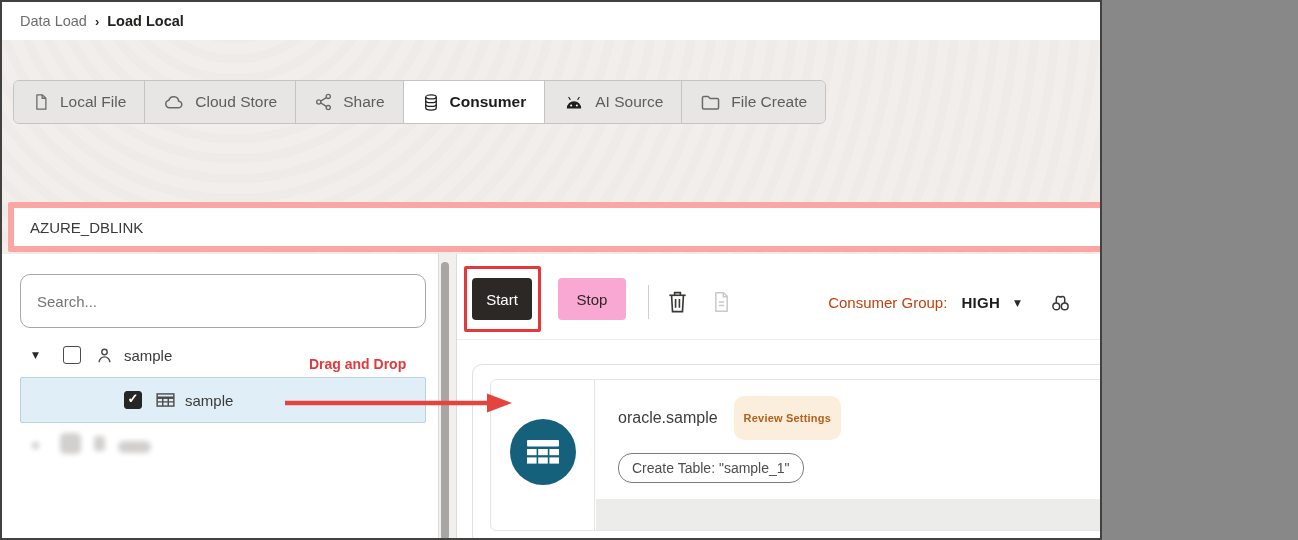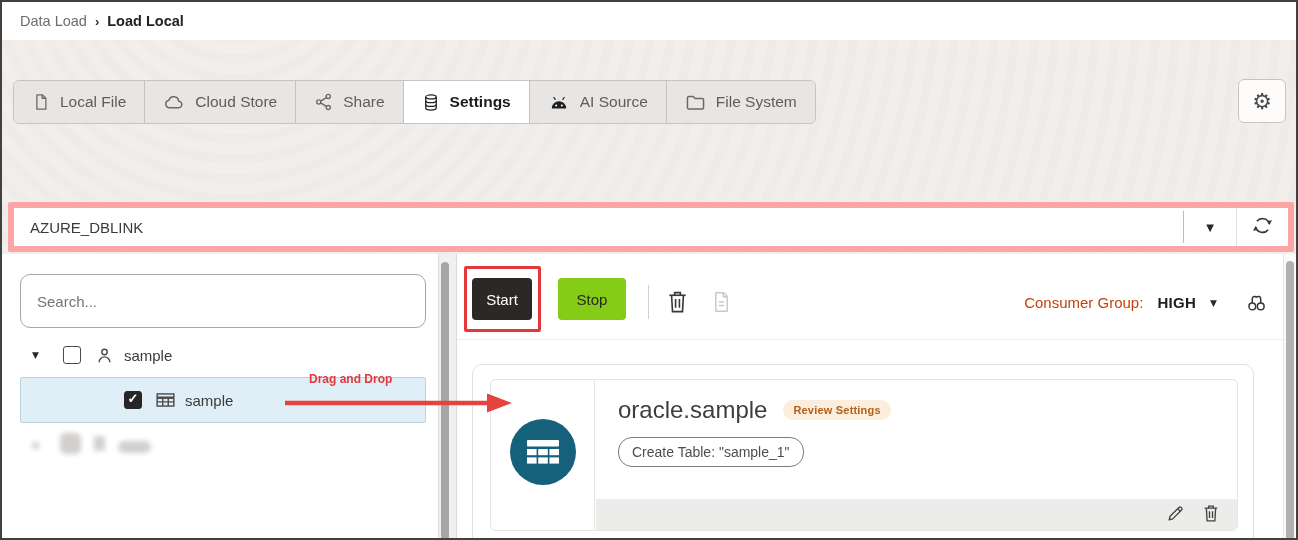--- a/index.html
+++ b/index.html
@@ -1,18 +1,18 @@
 <!DOCTYPE html>
 <html><head>
 <meta charset="utf-8">
 <style>
   * { margin:0; padding:0; box-sizing:border-box; }
   html,body { background:#888; }
   .root {
-    position:relative; width:1298px; height:540px;
+    position:relative; width:1102px; height:540px;
     border:2px solid #414141; background:#fff; overflow:hidden;
     font-family:"Liberation Sans", sans-serif; color:#2b2b2b;
   }
   .abs { position:absolute; }
 
   
   .breadcrumb-bar { left:0; top:0; width:1294px; height:38px; background:#fff;
     display:flex; align-items:center; padding-left:18px; gap:8px; font-size:14.5px; }
   .bc-parent { color:#6f6d6b; cursor:pointer; }
   .bc-sep { color:#2e2c2a; font-weight:700; font-size:13px; }
@@ -75,21 +75,21 @@
     border-left:1px solid #dddbd9; border-right:1px solid #dddbd9; }
   .splitter-thumb { left:439px; top:260px; width:8px; height:278px; background:#a8a6a4; border-radius:4px; }
   .vscroll-track { left:1281px; top:252px; width:13px; height:286px; background:#fafaf9; border-left:1px solid #e8e6e4; }
   .vscroll-thumb { left:1284px; top:259px; width:8px; height:279px; background:#b2b0ae; border-radius:4px; }
 
   
   .toolbar-sep { left:455px; top:337px; width:826px; height:1px; background:#ececea; }
   .btn-start { left:470px; top:276px; width:60px; height:42px; background:#2b2825; color:#fff;
     border:none; border-radius:4px; font-size:15px; font-family:"Liberation Sans", sans-serif; cursor:pointer; }
   .red-callout { left:462px; top:264px; width:77px; height:66px; border:3.5px solid #e5383b; border-radius:2px; pointer-events:none; }
-  .btn-stop { left:556px; top:276px; width:68px; height:42px; background:#84cc16; color:#2b2825;
+  .btn-stop { left:556px; top:276px; width:68px; height:42px; background:#f9a8d4; color:#2b2825;
     border:none; border-radius:4px; font-size:15px; font-family:"Liberation Sans", sans-serif; cursor:pointer; }
   .tb-divider { left:646px; top:283px; width:1px; height:34px; background:#d2d0ce; }
   .icon-btn { background:none; border:none; cursor:pointer; display:flex; align-items:center; justify-content:center; }
   .trash-btn { left:662px; top:287px; width:26px; height:28px; color:#3a3836; }
   .doc-btn { left:707px; top:288px; width:24px; height:26px; color:#cbc9c7; }
   .consumer { top:290px; right:28px; display:flex; align-items:center; gap:14px; }
   .cg-label { font-size:15px; color:#c2410c; }
   .cg-value { font-size:15px; font-weight:700; color:#1d1d1d; letter-spacing:0.3px; cursor:pointer; }
   .cg-caret { font-family:"DejaVu Sans", sans-serif; font-size:9px; color:#2b2926; cursor:pointer; }
   .binocs { color:#3a3836; margin-left:14px; cursor:pointer; display:flex; }
@@ -98,31 +98,31 @@
   .card { left:470px; top:362px; width:782px; height:196px; background:#fff;
     border:1px solid #e2e0de; border-radius:10px; }
   .card-item { position:absolute; left:17px; top:14px; width:748px; height:152px;
     border:1px solid #e7e5e3; border-radius:6px; background:#fff; overflow:hidden; }
   .item-iconcell { position:absolute; left:0; top:0; width:104px; height:100%;
     border-right:1px solid #e7e5e3; display:flex; align-items:center; justify-content:center; }
   .teal-circle { width:66px; height:66px; border-radius:50%; background:#15607a;
     display:flex; align-items:center; justify-content:center; margin-top:-6px; }
   .item-content { position:absolute; left:105px; top:0; right:0; bottom:0; padding:16px 0 0 22px; }
   .title-row { display:flex; align-items:center; gap:16px; }
-  .item-title { font-size:24px; color:#3f3d3b; }
+  .item-title { font-size:16px; color:#3f3d3b; }
   .badge { background:#fbeedc; color:#b3611b; font-size:11px; font-weight:700;
-    padding:4px 10px; border-radius:10px; letter-spacing:0.2px; }
+    padding:16px 10px; border-radius:10px; letter-spacing:0.2px; }
   .chip { display:inline-block; margin-top:13px; border:1px solid #7d7b79; border-radius:14px;
     padding:6px 13px; font-size:14px; color:#504e4c; background:#fff; }
   .item-footer { position:absolute; left:105px; right:0; bottom:0; height:31px; background:#ececea;
     display:flex; align-items:center; justify-content:flex-end; gap:16px; padding-right:16px; color:#454341; }
   .item-footer .icon-btn { position:static; width:20px; height:20px; color:#454341; }
 
   
-  .dragdrop-label { left:307px; top:370px; font-size:12px; font-weight:700; color:#e03a3d; white-space:nowrap; }
+  .dragdrop-label { left:307px; top:354px; font-size:14px; font-weight:700; color:#e03a3d; white-space:nowrap; }
   .arrow-svg { left:281px; top:388px; pointer-events:none; }
 </style>
 </head>
 <body>
 
 <div class="root">
 
   <div class="abs breadcrumb-bar">
     <span class="bc-parent">Data Load</span>
     <span class="bc-sep">›</span>
@@ -162,40 +162,40 @@
     </div>
     <div class="tab selected">
       <span class="ticon">
         <svg width="18" height="21" viewBox="0 0 24 24" fill="none" stroke="currentColor" stroke-width="1.7">
             <ellipse cx="12" cy="4.6" rx="7" ry="2.7"></ellipse>
             <path d="M5 4.6v14.8c0 1.5 3.1 2.7 7 2.7s7-1.2 7-2.7V4.6"></path>
             <path d="M5 9.6c0 1.5 3.1 2.7 7 2.7s7-1.2 7-2.7"></path>
             <path d="M5 14.6c0 1.5 3.1 2.7 7 2.7s7-1.2 7-2.7"></path>
           </svg>
       </span>
-      <span>Settings</span>
+      <span>Consumer</span>
     </div>
     <div class="tab">
       <span class="ticon dark">
         <svg width="22" height="16" viewBox="0 0 24 17" fill="currentColor">
             <path d="M4.2 15.5a7.8 7.8 0 0 1 15.6 0z"></path>
             <path d="M7.6 6.5L5.6 3.4l1-.6 2 3.1zM16.4 6.5l2-3.1-1-.6-2 3.1z"></path>
             <circle cx="8.9" cy="12.4" r="1.1" fill="#fff"></circle>
             <circle cx="15.1" cy="12.4" r="1.1" fill="#fff"></circle>
           </svg>
       </span>
       <span>AI Source</span>
     </div>
     <div class="tab">
       <span class="ticon">
         <svg width="21" height="18" viewBox="0 0 24 20" fill="none" stroke="currentColor" stroke-width="1.7" stroke-linejoin="round">
             <path d="M2.8 5.2a1.4 1.4 0 0 1 1.4-1.4h5.1L11.6 6h8.2a1.4 1.4 0 0 1 1.4 1.4v9.2a1.4 1.4 0 0 1-1.4 1.4H4.2a1.4 1.4 0 0 1-1.4-1.4z"></path>
           </svg>
       </span>
-      <span>File System</span>
+      <span>File Create</span>
     </div>
   </div>
 
   <button class="abs gear-btn">
     <span>⚙</span>
   </button>
 
 
   <div class="abs dblink-row">
     <span class="dblink-value">AZURE_DBLINK</span>

